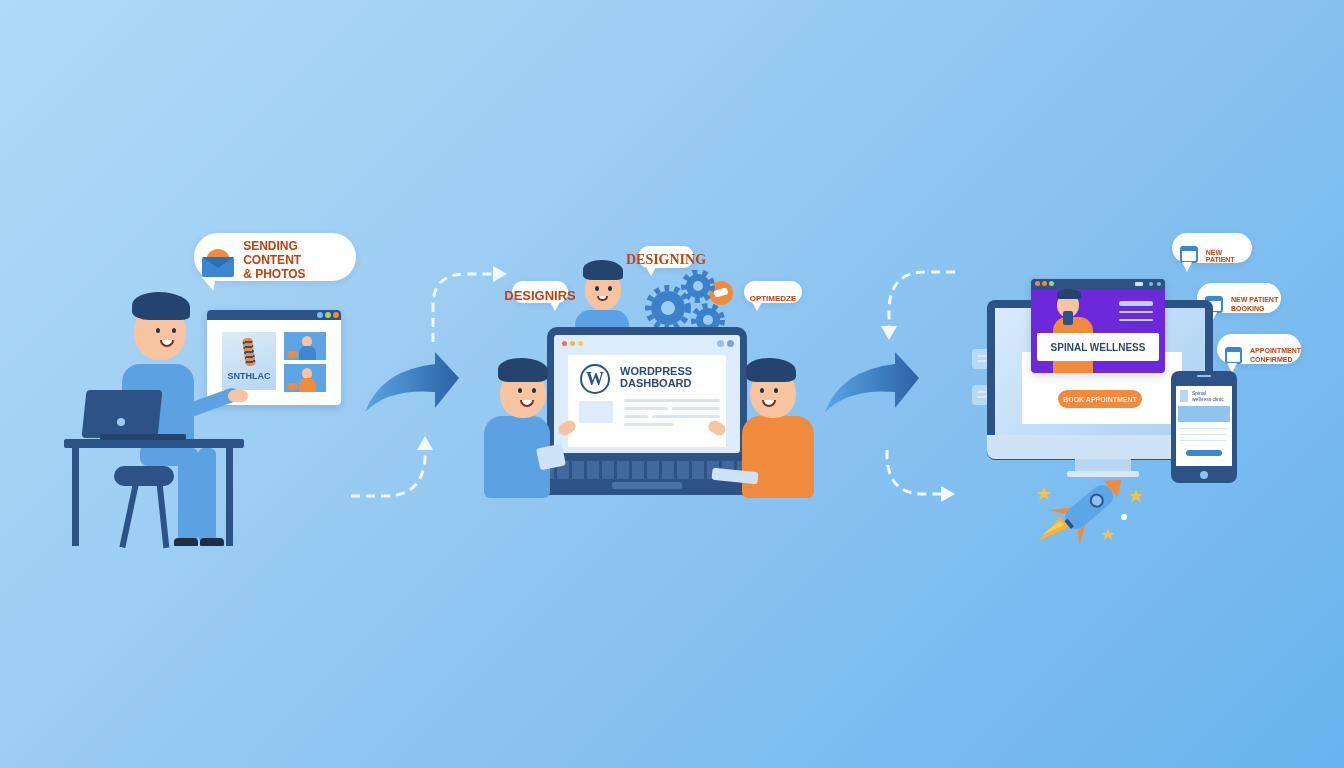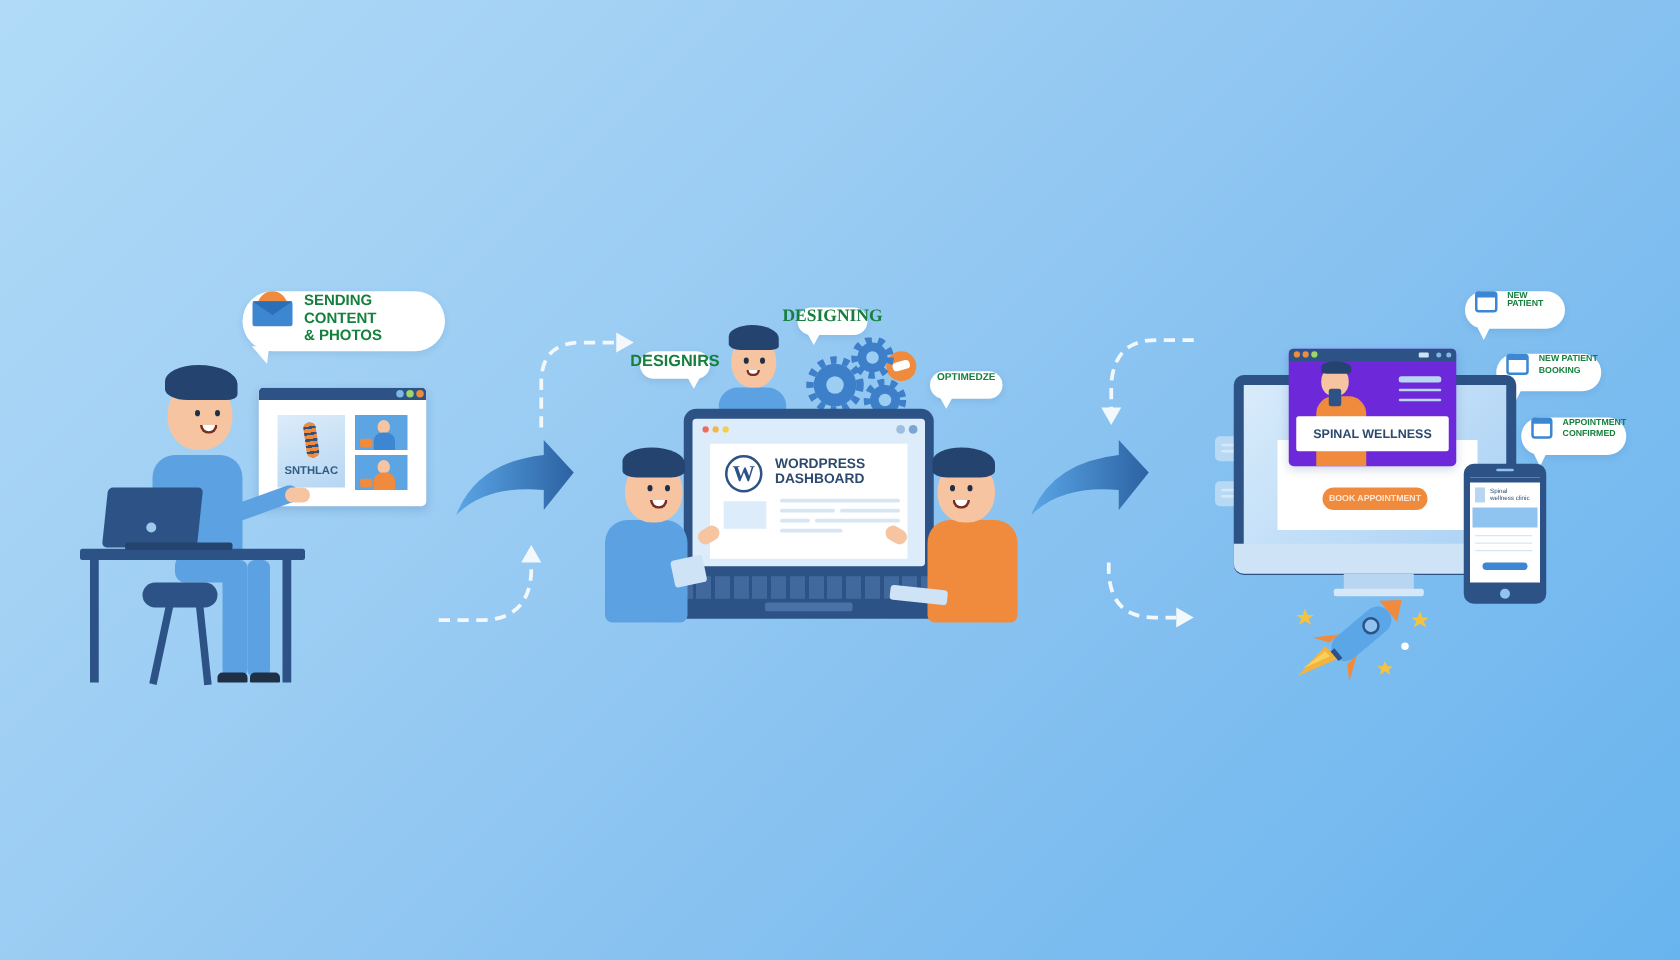--- a/index.html
+++ b/index.html
@@ -10,24 +10,24 @@
     background: linear-gradient(135deg, #b0daf7 0%, #9ccdf3 35%, #84c0f0 65%, #68b4ee 100%);
   }
   .abs { position: absolute; }
 
   
   .bubble {
     position: absolute;
     background: #ffffff;
     border-radius: 24px;
     box-shadow: 0 2px 6px rgba(30,80,140,0.12);
-    color: #15803d;
+    color: #c2410c;
     font-weight: bold;
     display: flex;
-    align-items: flex-start;
+    align-items: flex-end;
   }
   .bubble .tail {
     position: absolute;
     width: 0; height: 0;
     border-left: 7px solid transparent;
     border-right: 7px solid transparent;
     border-top: 12px solid #ffffff;
   }
 
   
@@ -149,21 +149,21 @@
 <div class="abs" style="left:480px;top:240px;width:340px;height:270px;">
 
   <div class="bubble" style="left:32px;top:41px;width:56px;height:22px;justify-content:center;font-size:13px;">
     <span>DESIGNIRS</span>
     <div class="tail" style="right:8px;bottom:-8px;border-left-width:5px;border-right-width:5px;border-top-width:9px;"></div>
   </div>
   <div class="bubble" style="left:158px;top:6px;width:56px;height:22px;justify-content:center;font-size:14px;font-family:Liberation Serif, serif;">
     <span>DESIGNING</span>
     <div class="tail" style="left:8px;bottom:-8px;border-left-width:5px;border-right-width:5px;border-top-width:9px;"></div>
   </div>
-  <div class="bubble" style="left:264px;top:41px;width:58px;height:22px;justify-content:center;font-size:8px;margin-top:16px;">
+  <div class="bubble" style="left:264px;top:41px;width:58px;height:22px;justify-content:center;font-size:8px;">
     <span>OPTIMEDZE</span>
     <div class="tail" style="left:8px;bottom:-8px;border-left-width:5px;border-right-width:5px;border-top-width:9px;"></div>
   </div>
 
   <div style="position:absolute;left:229px;top:41px;width:24px;height:24px;border-radius:50%;background:#f08a3c;">
     <div style="position:absolute;left:5px;top:8px;width:14px;height:7px;background:#fff;border-radius:3px;transform:rotate(-15deg);"></div>
   </div>
 
   <svg class="abs" style="left:160px;top:30px;" width="90" height="60" viewBox="0 0 90 60">
     <g fill="#3d7fc8">

